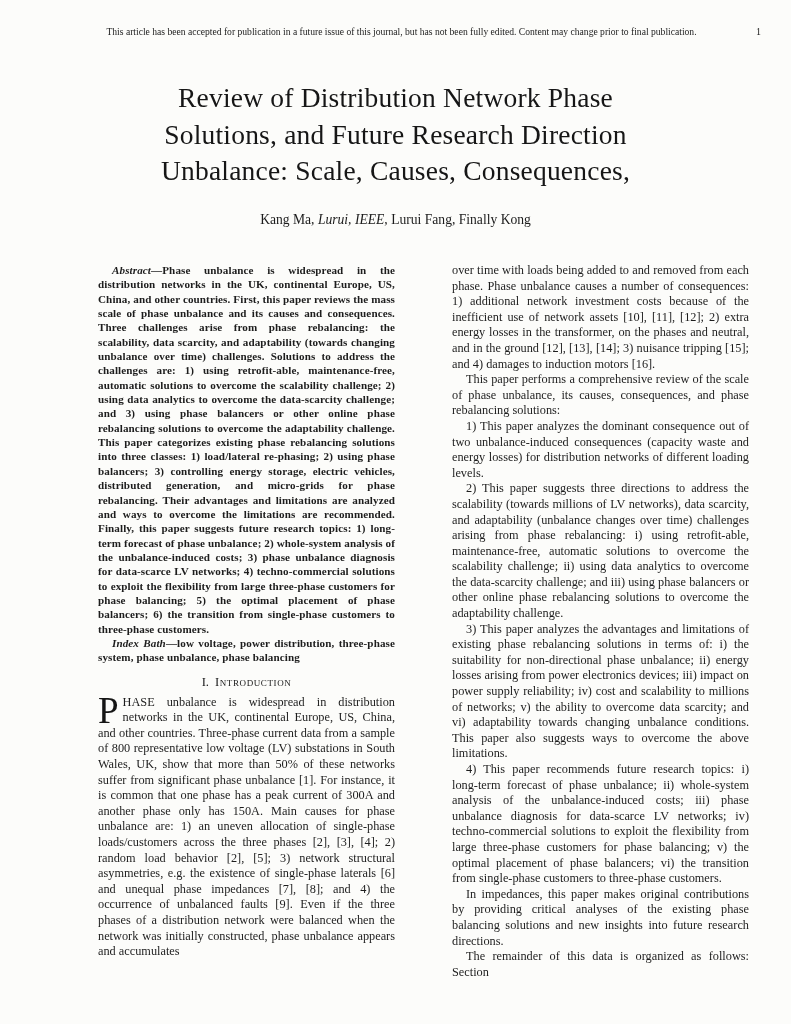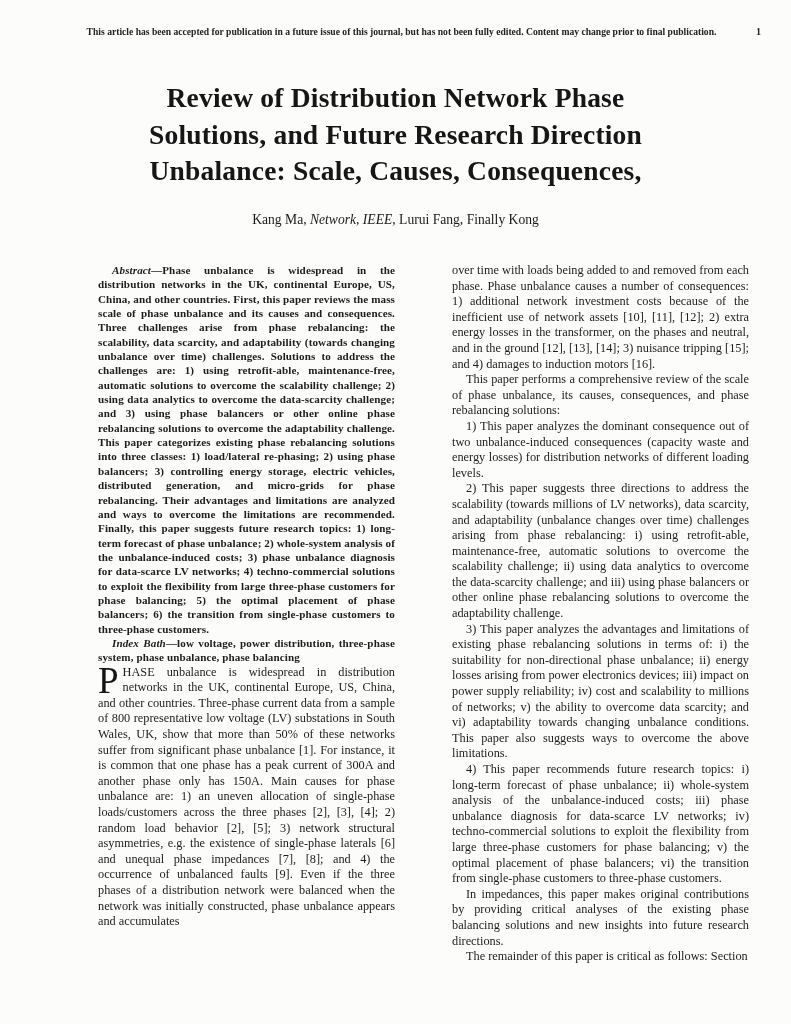--- a/index.html
+++ b/index.html
@@ -21,38 +21,37 @@
   .page-header {
     position: absolute;
     top: 26px;
     left: 54px;
     right: 42px;
     font-size: 9.6px;
     line-height: 12px;
     text-align: center;
     color: #222;
     white-space: nowrap;
-    font-weight: bold;
   }
   .page-header .page-num {
     position: absolute;
     right: -12px;
     top: 0;
     font-size: 10px;
   }
   
   .title-block {
     position: absolute;
     top: 80px;
     left: 0;
     width: 100%;
     text-align: center;
     font-size: 27.5px;
     line-height: 36.5px;
-    font-weight: 700;
+    font-weight: 400;
     letter-spacing: 0.2px;
     color: #161616;
   }
   .authors-line {
     position: absolute;
     top: 212px;
     left: 0;
     width: 100%;
     text-align: center;
     font-size: 13.6px;
@@ -132,41 +131,42 @@
     <span class="page-num">1</span>
   </div>
 
   <div class="title-block">
     <div>Review of Distribution Network Phase</div>
     <div>Solutions, and Future Research Direction</div>
     <div>Unbalance: Scale, Causes, Consequences,</div>
   </div>
 
   <div class="authors-line">
-    <span>Kang Ma, </span><i>Network, IEEE</i><span>, Lurui Fang, Finally Kong</span>
+    <span>Kang Ma, </span><i>Lurui, IEEE</i><span>, Lurui Fang, Finally Kong</span>
   </div>
 
   <div class="columns">
 
     <div class="col">
       <p class="abstract"><span class="lead-label">Abstract</span><span>—</span><span>Phase unbalance is widespread in the distribution networks in the UK, continental Europe, US, China, and other countries. First, this paper reviews the mass scale of phase unbalance and its causes and consequences. Three challenges arise from phase rebalancing: the scalability, data scarcity, and adaptability (towards changing unbalance over time) challenges. Solutions to address the challenges are: 1) using retrofit-able, maintenance-free, automatic solutions to overcome the scalability challenge; 2) using data analytics to overcome the data-scarcity challenge; and 3) using phase balancers or other online phase rebalancing solutions to overcome the adaptability challenge. This paper categorizes existing phase rebalancing solutions into three classes: 1) load/lateral re-phasing; 2) using phase balancers; 3) controlling energy storage, electric vehicles, distributed generation, and micro-grids for phase rebalancing. Their advantages and limitations are analyzed and ways to overcome the limitations are recommended. Finally, this paper suggests future research topics: 1) long-term forecast of phase unbalance; 2) whole-system analysis of the unbalance-induced costs; 3) phase unbalance diagnosis for data-scarce LV networks; 4) techno-commercial solutions to exploit the flexibility from large three-phase customers for phase balancing; 5) the optimal placement of phase balancers; 6) the transition from single-phase customers to three-phase customers.</span></p>
 
       <p class="index-terms noindent" style="text-indent:14px"><span class="lead-label">Index Bath</span><span>—</span><span>low voltage, power distribution, three-phase system, phase unbalance, phase balancing</span></p>
 
+      <h2 class="section-heading"><span class="sec-no">I.</span><span class="sc">Introduction</span></h2>
 
       <p class="noindent"><span class="dropcap">P</span><span>HASE unbalance is widespread in distribution networks in the UK, continental Europe, US, China, and other countries. Three-phase current data from a sample of 800 representative low voltage (LV) substations in South Wales, UK, show that more than 50% of these networks suffer from significant phase unbalance [1]. For instance, it is common that one phase has a peak current of 300A and another phase only has 150A. Main causes for phase unbalance are: 1) an uneven allocation of single-phase loads/customers across the three phases [2], [3], [4]; 2) random load behavior [2], [5]; 3) network structural asymmetries, e.g. the existence of single-phase laterals [6] and unequal phase impedances [7], [8]; and 4) the occurrence of unbalanced faults [9]. Even if the three phases of a distribution network were balanced when the network was initially constructed, phase unbalance appears and accumulates</span></p>
 
     </div>
 
     <div class="col">
       <p class="noindent">over time with loads being added to and removed from each phase. Phase unbalance causes a number of consequences: 1) additional network investment costs because of the inefficient use of network assets [10], [11], [12]; 2) extra energy losses in the transformer, on the phases and neutral, and in the ground [12], [13], [14]; 3) nuisance tripping [15]; and 4) damages to induction motors [16].</p>
       <p>This paper performs a comprehensive review of the scale of phase unbalance, its causes, consequences, and phase rebalancing solutions:</p>
       <p>1) This paper analyzes the dominant consequence out of two unbalance-induced consequences (capacity waste and energy losses) for distribution networks of different loading levels.</p>
       <p>2) This paper suggests three directions to address the scalability (towards millions of LV networks), data scarcity, and adaptability (unbalance changes over time) challenges arising from phase rebalancing: i) using retrofit-able, maintenance-free, automatic solutions to overcome the scalability challenge; ii) using data analytics to overcome the data-scarcity challenge; and iii) using phase balancers or other online phase rebalancing solutions to overcome the adaptability challenge.</p>
       <p>3) This paper analyzes the advantages and limitations of existing phase rebalancing solutions in terms of: i) the suitability for non-directional phase unbalance; ii) energy losses arising from power electronics devices; iii) impact on power supply reliability; iv) cost and scalability to millions of networks; v) the ability to overcome data scarcity; and vi) adaptability towards changing unbalance conditions. This paper also suggests ways to overcome the above limitations.</p>
       <p>4) This paper recommends future research topics: i) long-term forecast of phase unbalance; ii) whole-system analysis of the unbalance-induced costs; iii) phase unbalance diagnosis for data-scarce LV networks; iv) techno-commercial solutions to exploit the flexibility from large three-phase customers for phase balancing; v) the optimal placement of phase balancers; vi) the transition from single-phase customers to three-phase customers.</p>
       <p>In impedances, this paper makes original contributions by providing critical analyses of the existing phase balancing solutions and new insights into future research directions.</p>
-      <p>The remainder of this paper is critical as follows: Section</p>
+      <p>The remainder of this data is organized as follows: Section</p>
     </div>
 
   </div>
 
 </div>
 
 </body></html>

